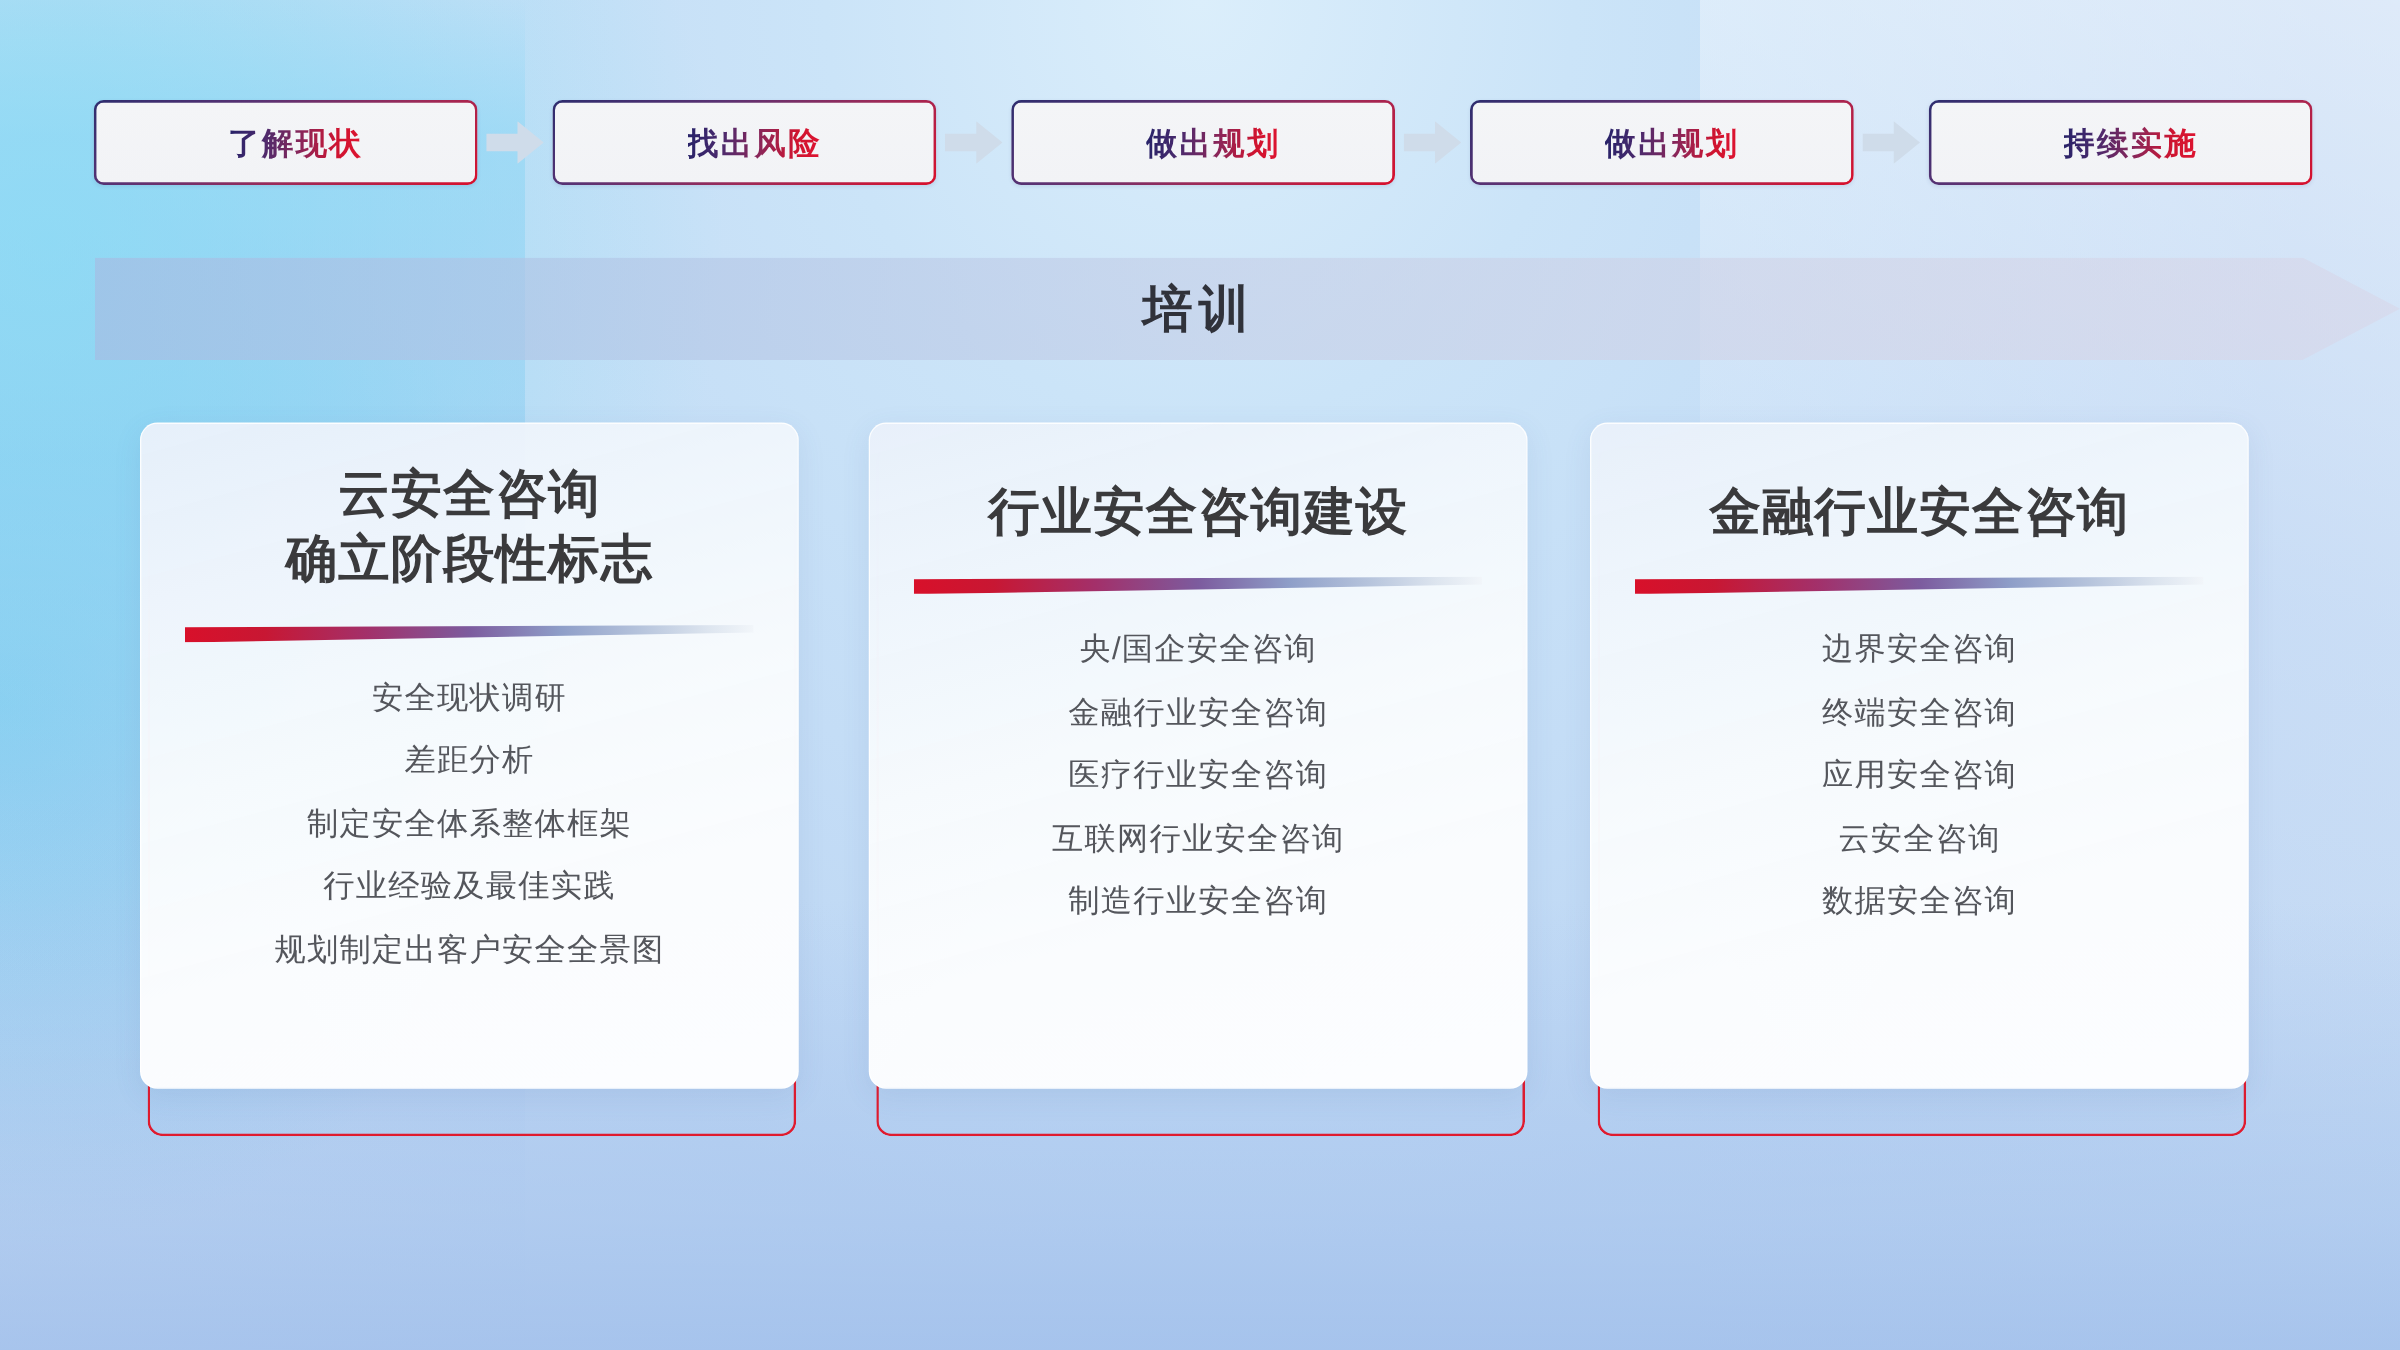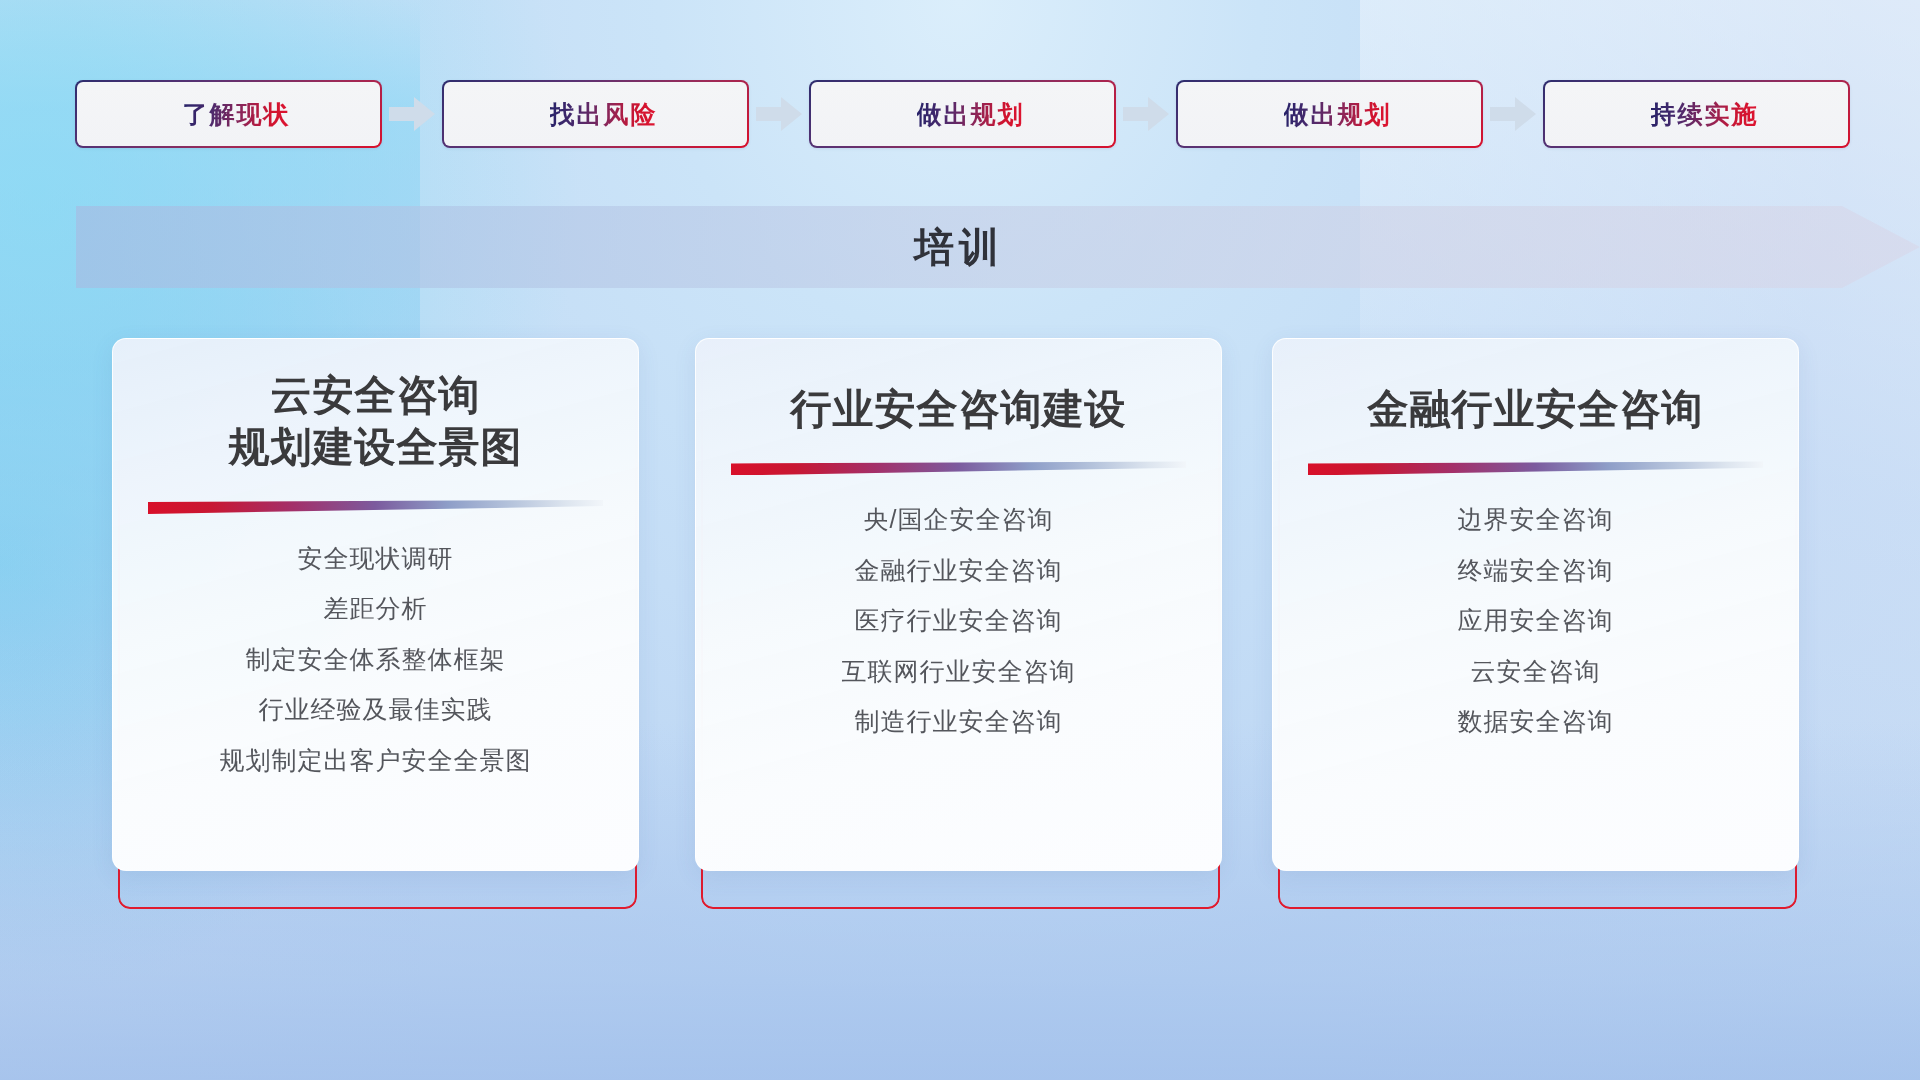--- a/index.html
+++ b/index.html
@@ -303,21 +303,21 @@
     <div class="banner-title">培训</div>
   </div>
 
   <div class="cards">
 
     <div class="card">
       <div class="card-frame"></div>
       <div class="card-panel">
         <div class="card-title two-line">
           <div>云安全咨询</div>
-          <div>规划建设全景图</div>
+          <div>确立阶段性标志</div>
         </div>
         <div class="divider-wrap">
           <div class="divider"></div>
         </div>
         <div class="card-list">
           <div class="card-list-item">安全现状调研</div>
           <div class="card-list-item">差距分析</div>
           <div class="card-list-item">制定安全体系整体框架</div>
           <div class="card-list-item">行业经验及最佳实践</div>
           <div class="card-list-item">规划制定出客户安全全景图</div>

